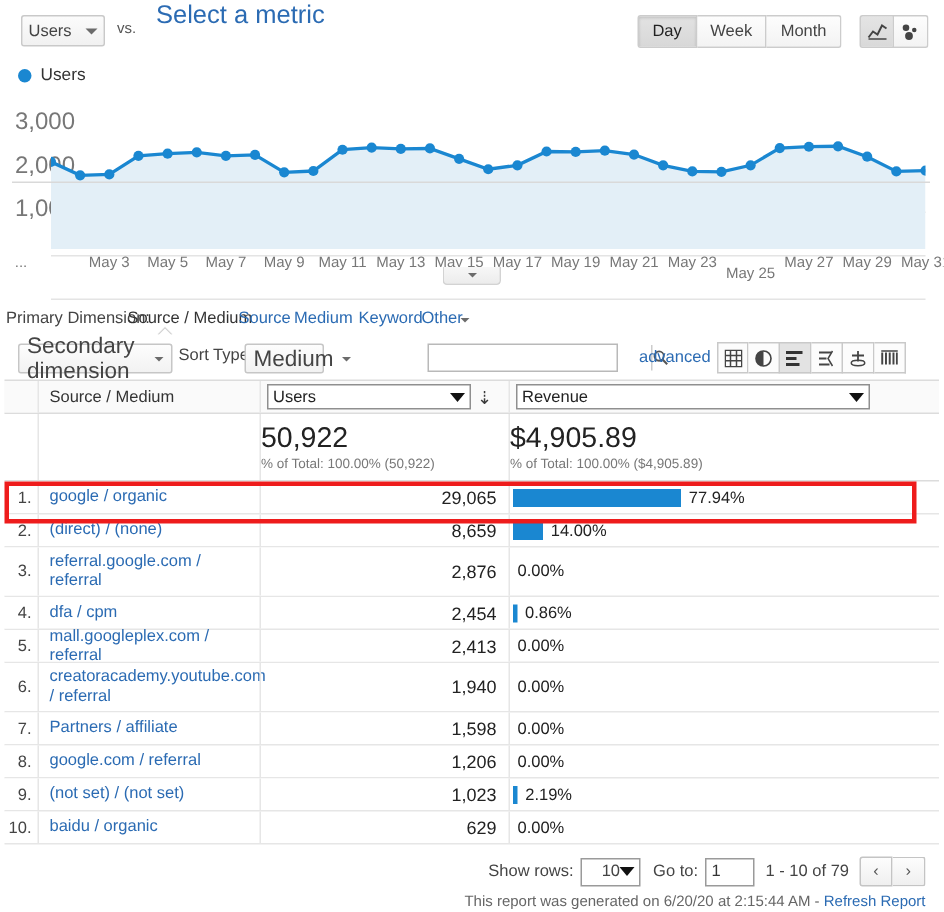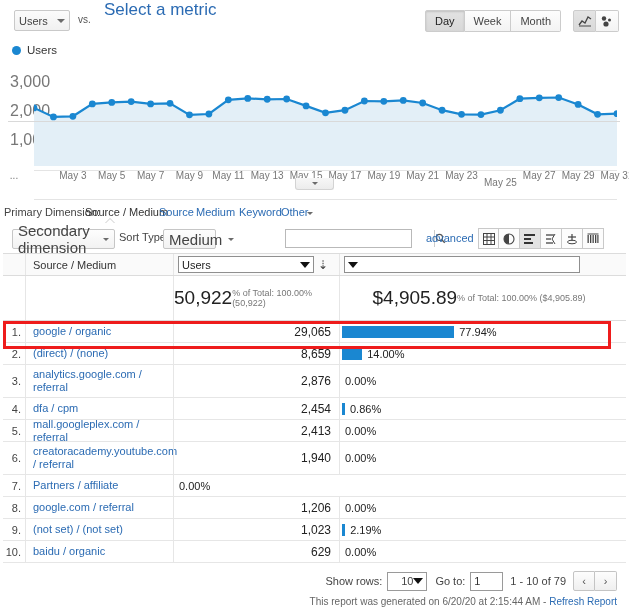--- a/index.html
+++ b/index.html
@@ -114,21 +114,21 @@
   .hrow .c-dim{ font-size:11px; color:#333; font-weight:normal; }
   .hdr-select{
     height:17px; border:1px solid #8f8f8f; background:#fff; display:flex;align-items:center;
     padding:0 3px; font-size:11px; color:#222; cursor:pointer;
   }
   .hdr-select .lbl{ flex:1; }
   .chev{ width:0;height:0;border-left:5px solid transparent;border-right:5px solid transparent;border-top:6px solid #111; }
   .sort-arrow{ margin-left:4px; font-size:12px; color:#3a3a3a; line-height:1; }
 
   .totrow{ background:#fff; height:45px; border-bottom:1px solid #dcdcdc; }
-  .tot-cell{ display:flex; flex-direction:row; align-items:center; justify-content:center; }
+  .tot-cell{ display:flex; flex-direction:column; align-items:flex-start; justify-content:center; }
   .tot-big{ font-size:19px; color:#222; line-height:22px; }
   .tot-sub{ font-size:9px; color:#777; }
 
   .datarow{ height:22px; }
   .datarow:nth-child(odd) .c-users, .datarow:nth-child(odd) .c-dim { background:#fff; }
   .tallrow{ height:33px; }
   .c-dim.tall{ }
 
   .bar-cell{ display:flex; align-items:center; width:100%; padding-left:2px; }
   .bar{ height:12px; background:#1a87d1; }
@@ -358,20 +358,21 @@
       <div class="c-dim">Source / Medium</div>
       <div class="c-users" style="justify-content:flex-start;padding:0 4px">
         <div class="hdr-select" style="width:136px">
           <span class="lbl">Users</span>
           <span class="chev"></span>
         </div>
         <span class="sort-arrow">⇣</span>
       </div>
       <div class="c-rev" style="padding-left:4px">
         <div class="hdr-select" style="width:236px">
+          <span class="lbl">Revenue</span>
           <span class="chev"></span>
         </div>
       </div>
     </div>
 
     <div class="grow totrow">
       <div class="c-idx"></div>
       <div class="c-dim"></div>
       <div class="c-users tot-cell">
         <span class="tot-big">50,922</span>
@@ -406,21 +407,21 @@
           <div class="c-rev">
             <div class="bar-cell">
               <div class="bar" style="width: 20.16px;"></div>
               <span class="barpct" style="margin-left: 5px;">14.00%</span>
             </div>
           </div>
         </div>
         <div class="grow datarow tallrow">
           <div class="c-idx">3.</div>
           <div class="c-dim tall">
-            <a>analytics.google.com / referral</a>
+            <a>referral.google.com / referral</a>
           </div>
           <div class="c-users">2,876</div>
           <div class="c-rev">
             <div class="bar-cell">
               <div class="bar" style="width: 0px;"></div>
               <span class="barpct" style="margin-left: 3px;">0.00%</span>
             </div>
           </div>
         </div>
         <div class="grow datarow">
@@ -460,20 +461,21 @@
               <div class="bar" style="width: 0px;"></div>
               <span class="barpct" style="margin-left: 3px;">0.00%</span>
             </div>
           </div>
         </div>
         <div class="grow datarow">
           <div class="c-idx">7.</div>
           <div class="c-dim tall">
             <a>Partners / affiliate</a>
           </div>
+          <div class="c-users">1,598</div>
           <div class="c-rev">
             <div class="bar-cell">
               <div class="bar" style="width: 0px;"></div>
               <span class="barpct" style="margin-left: 3px;">0.00%</span>
             </div>
           </div>
         </div>
         <div class="grow datarow">
           <div class="c-idx">8.</div>
           <div class="c-dim tall">

